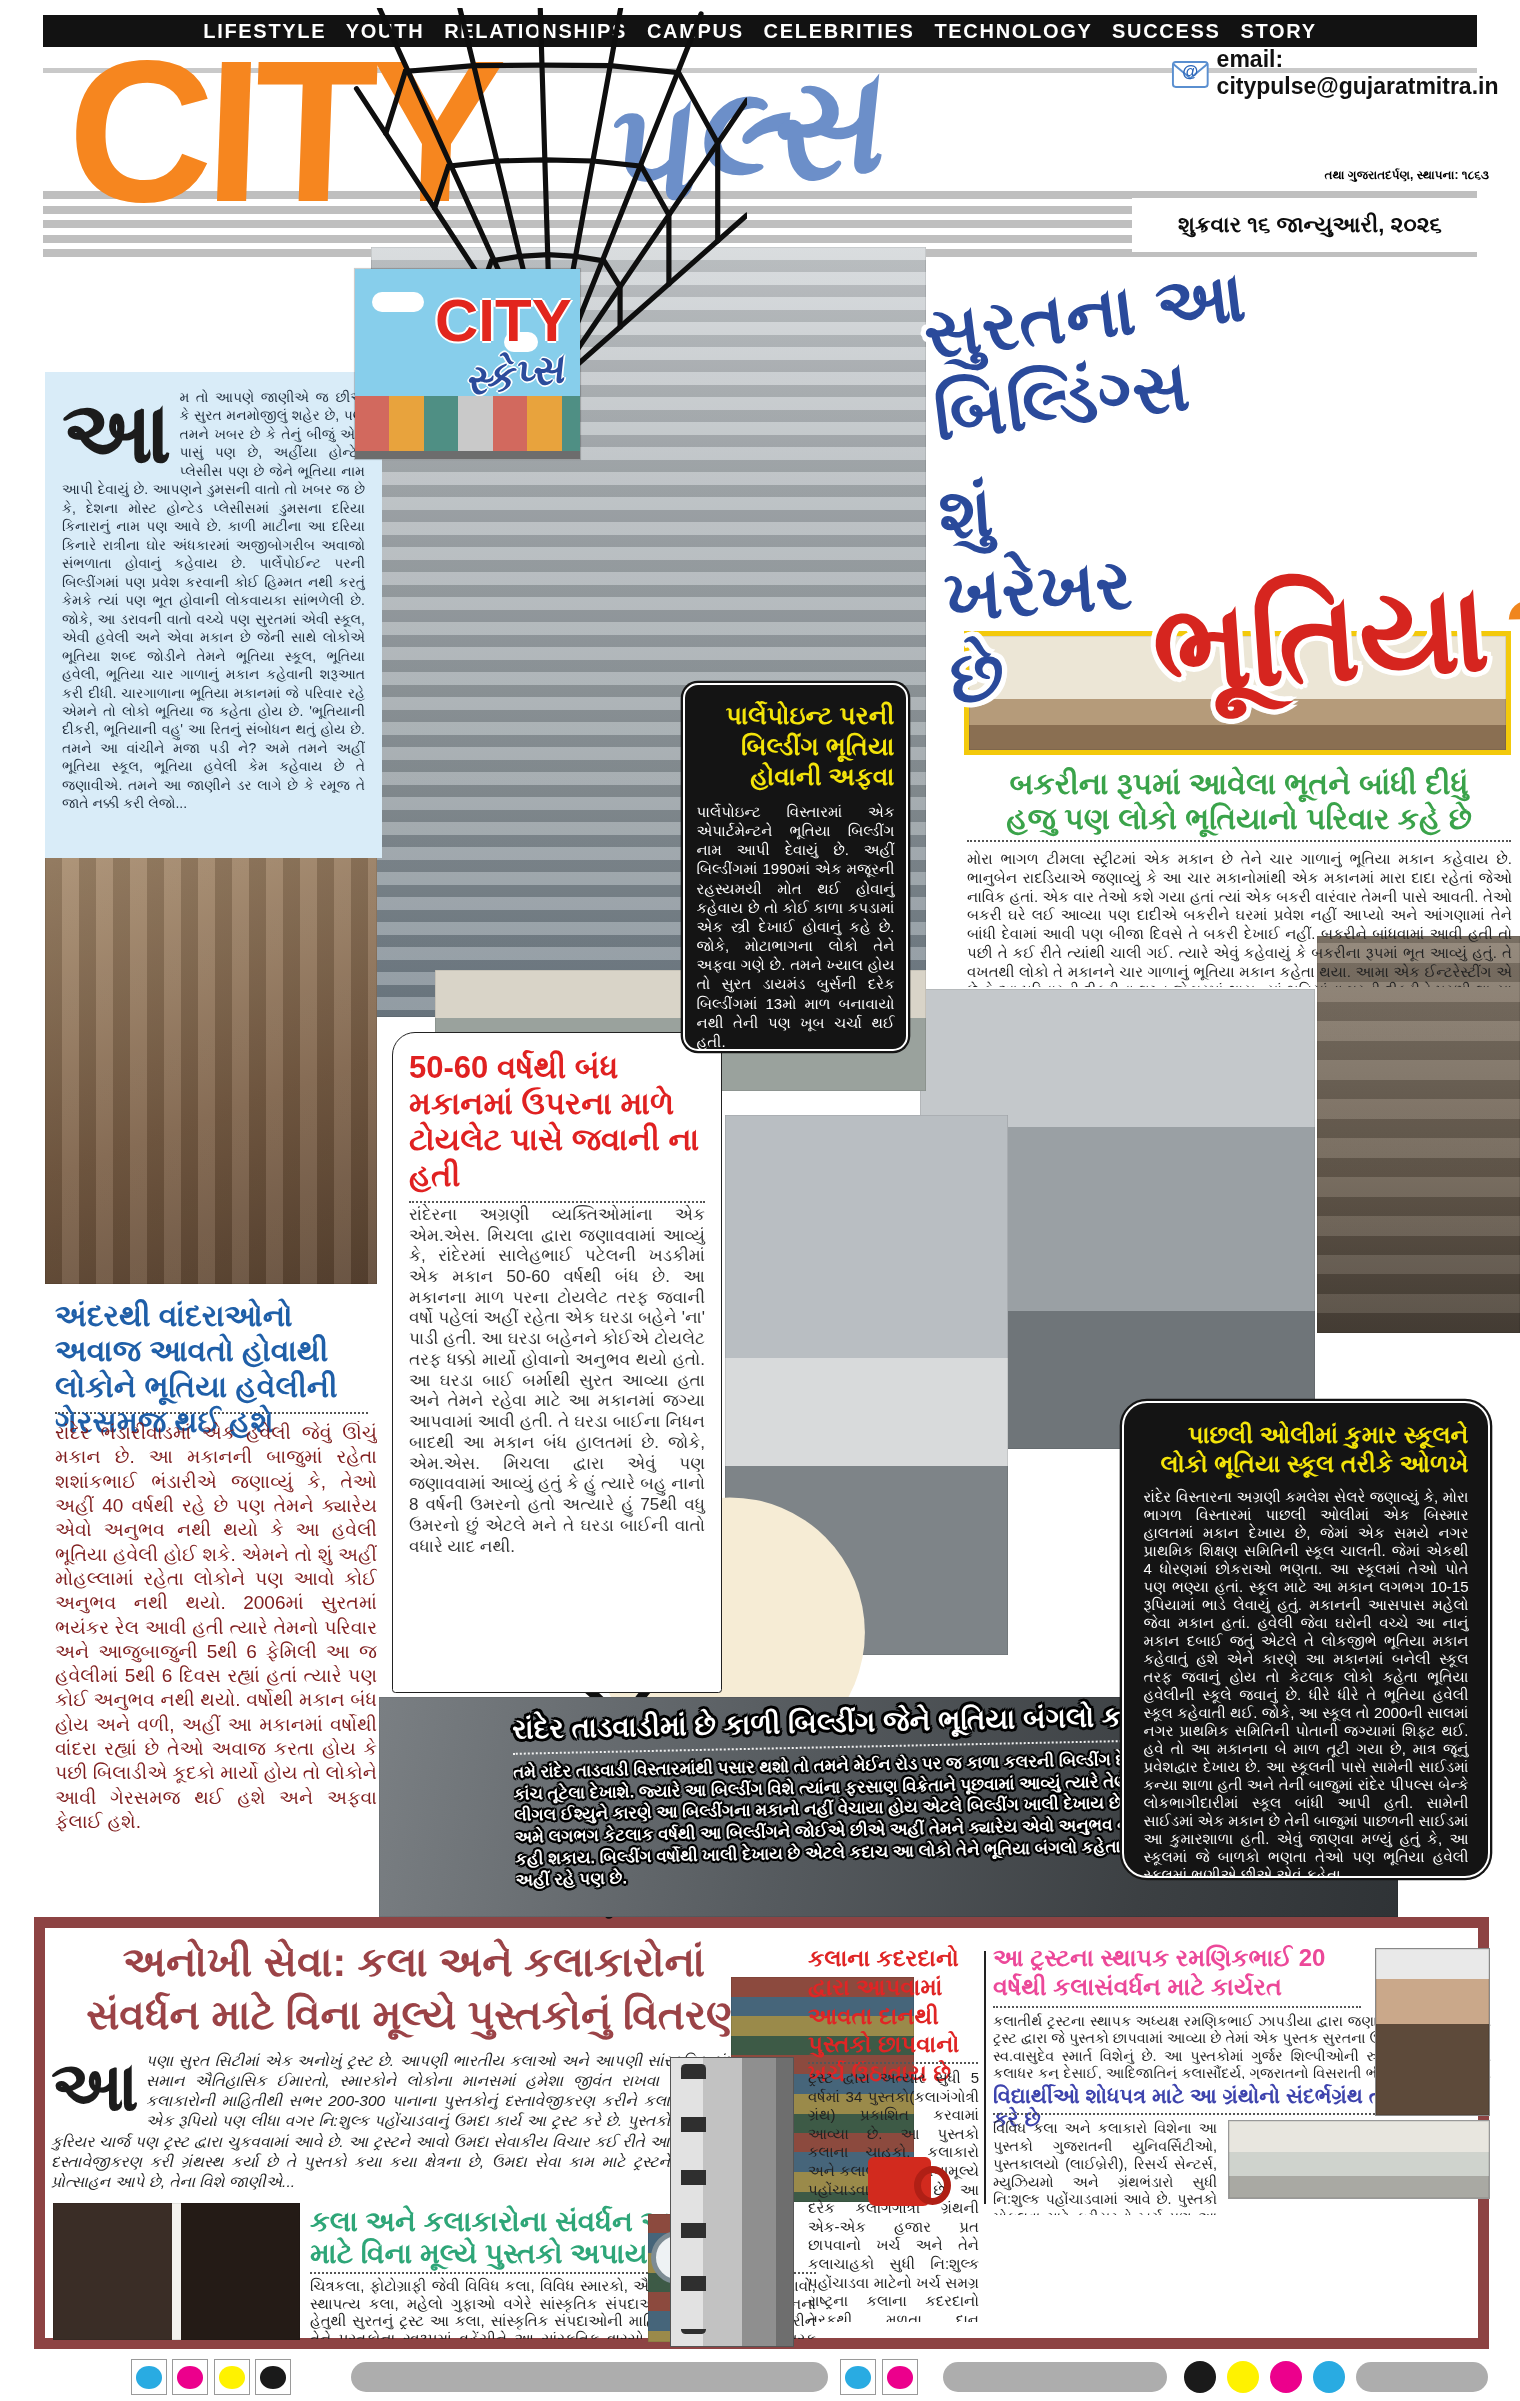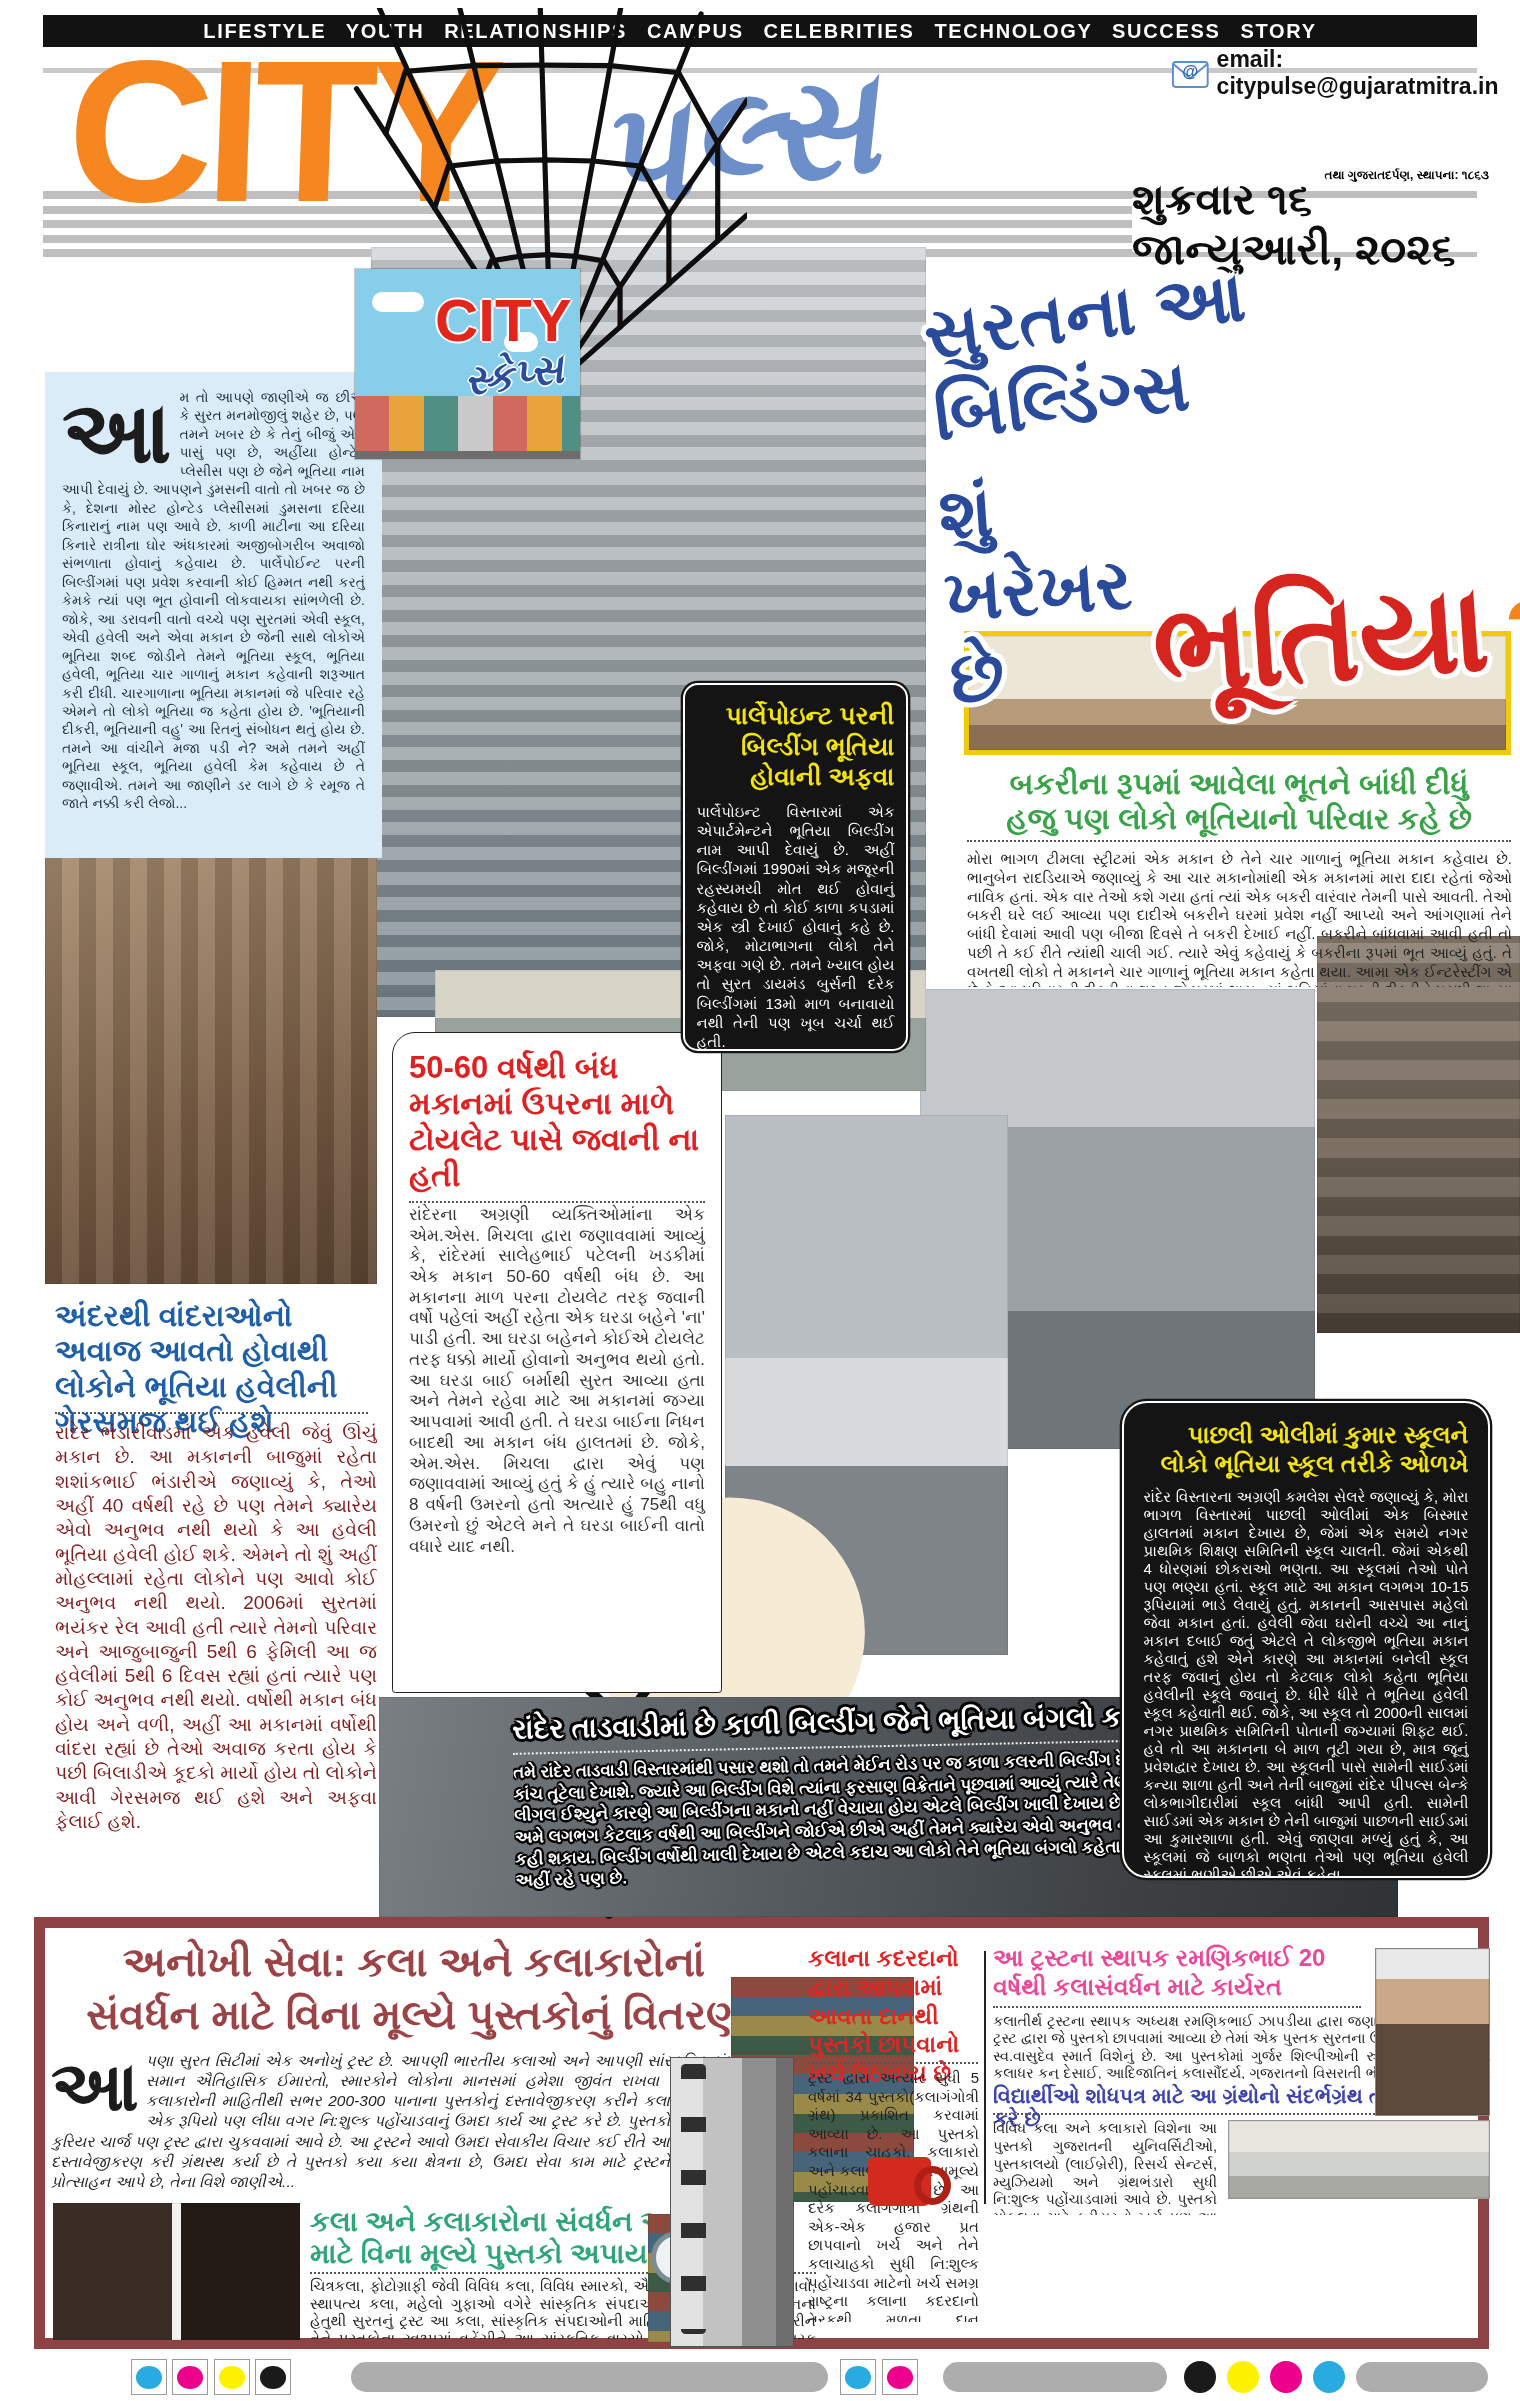--- a/index.html
+++ b/index.html
@@ -22,21 +22,21 @@
   .city-title { left:68px; top:30px; font-size:202px; font-weight:900; color:#F6861F;
                 letter-spacing:-8px; line-height:1; transform:skewX(-2deg); z-index:3; }
   .city-script { left:595px; top:68px; font-size:143px; font-weight:bold; font-style:italic;
                  color:#6C8FC9; transform:rotate(-8deg); z-index:4; line-height:1; }
   .web { left:345px; top:8px; z-index:5; }
   .email-row { left:1171px; top:46px; display:flex; align-items:center; gap:7px; z-index:6; }
   .email-row span { font-size:23px; font-weight:bold; color:#111; }
   .brand { left:1253px; top:91px; font-size:57px; font-weight:900; color:#E2261D; letter-spacing:-1.7px; z-index:6; }
   .brand-tag { left:1253px; top:156px; width:236px; text-align:right; font-size:12px; font-weight:bold; color:#000000; z-index:6;margin-top:12px; }
   .datebox { left:1132px; top:198px; width:356px; height:54px; background:#fff; z-index:6;
-             display:flex; align-items:center; justify-content:center; font-size:43px; font-weight:800; color:#0d0d0d; }
+             display:flex; align-items:center; justify-content:center; font-size:22px; font-weight:800; color:#0d0d0d; }
 
   
   .photo { box-shadow:0 0 0 0.6px rgba(0,0,0,.15) inset; }
   .ph-building { background:
       repeating-linear-gradient(180deg, rgba(255,255,255,.22) 0 12.6px, rgba(0,0,0,.10) 12.6px 25px),
       linear-gradient(180deg,#cfd3d6 0%,#aeb4b8 30%,#8e979c 70%,#73808a 100%); }
   .ph-door { background:
       repeating-linear-gradient(90deg, rgba(0,0,0,.12) 0 17px, rgba(255,255,255,.08) 17px 34px),
       linear-gradient(160deg,#a88d6f,#7b5f46 60%,#5d4633); }
   .ph-house { background:linear-gradient(180deg,#ece6d6 0 55%,#b59b7a 55% 78%,#8a6f52 78% 100%); }

